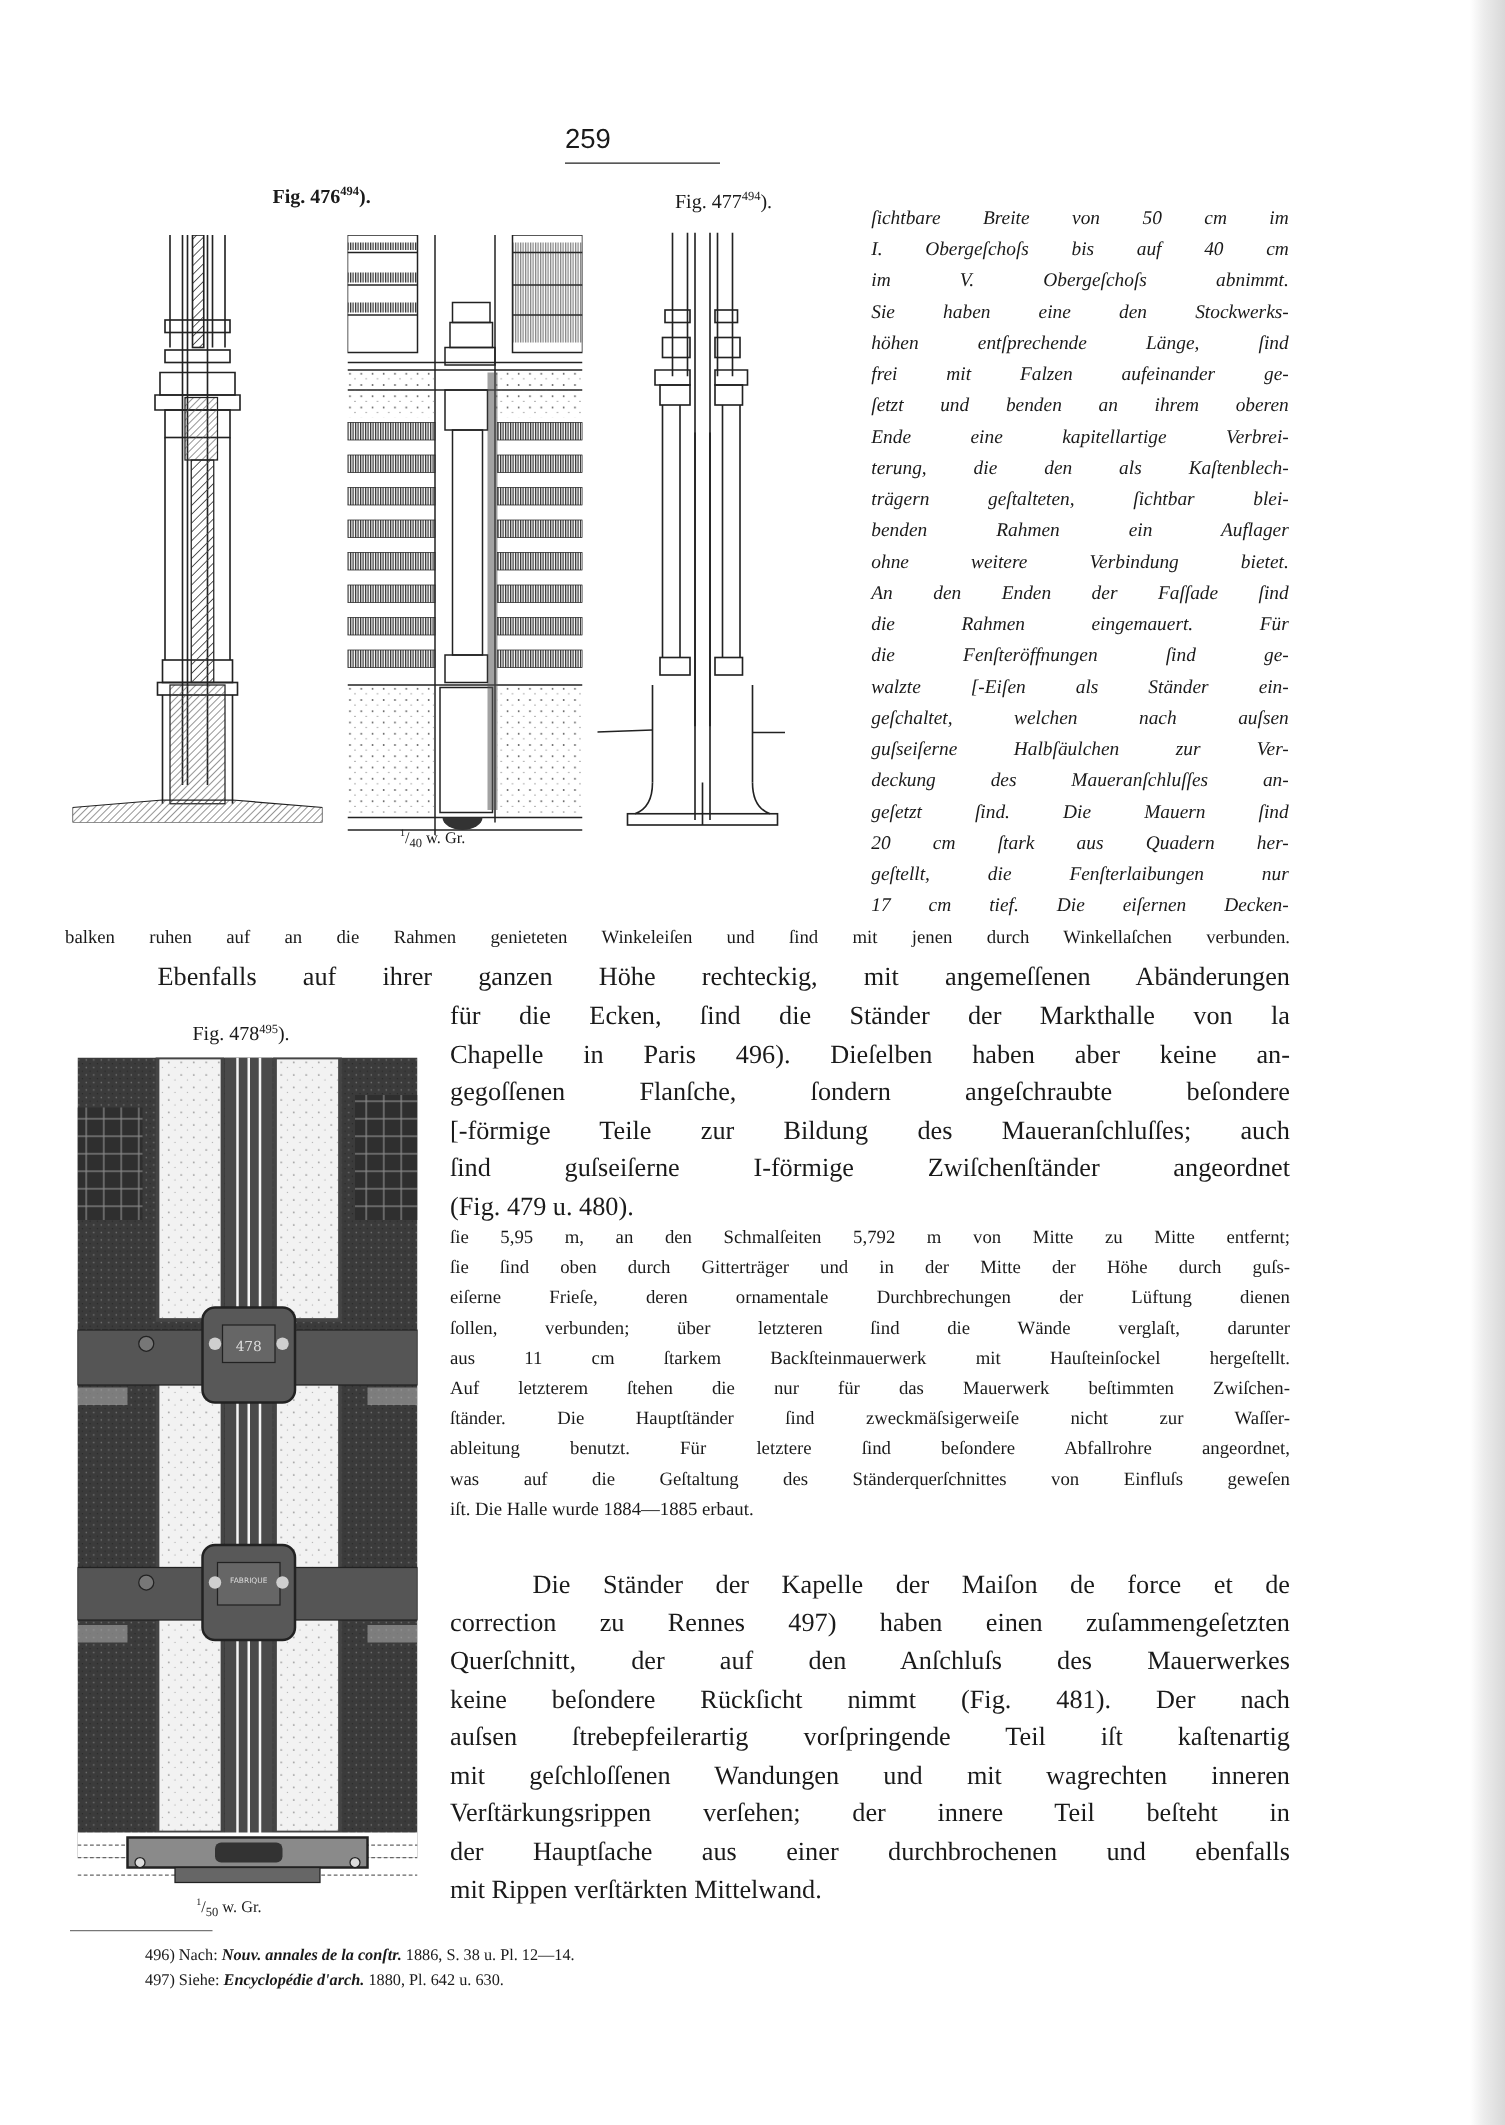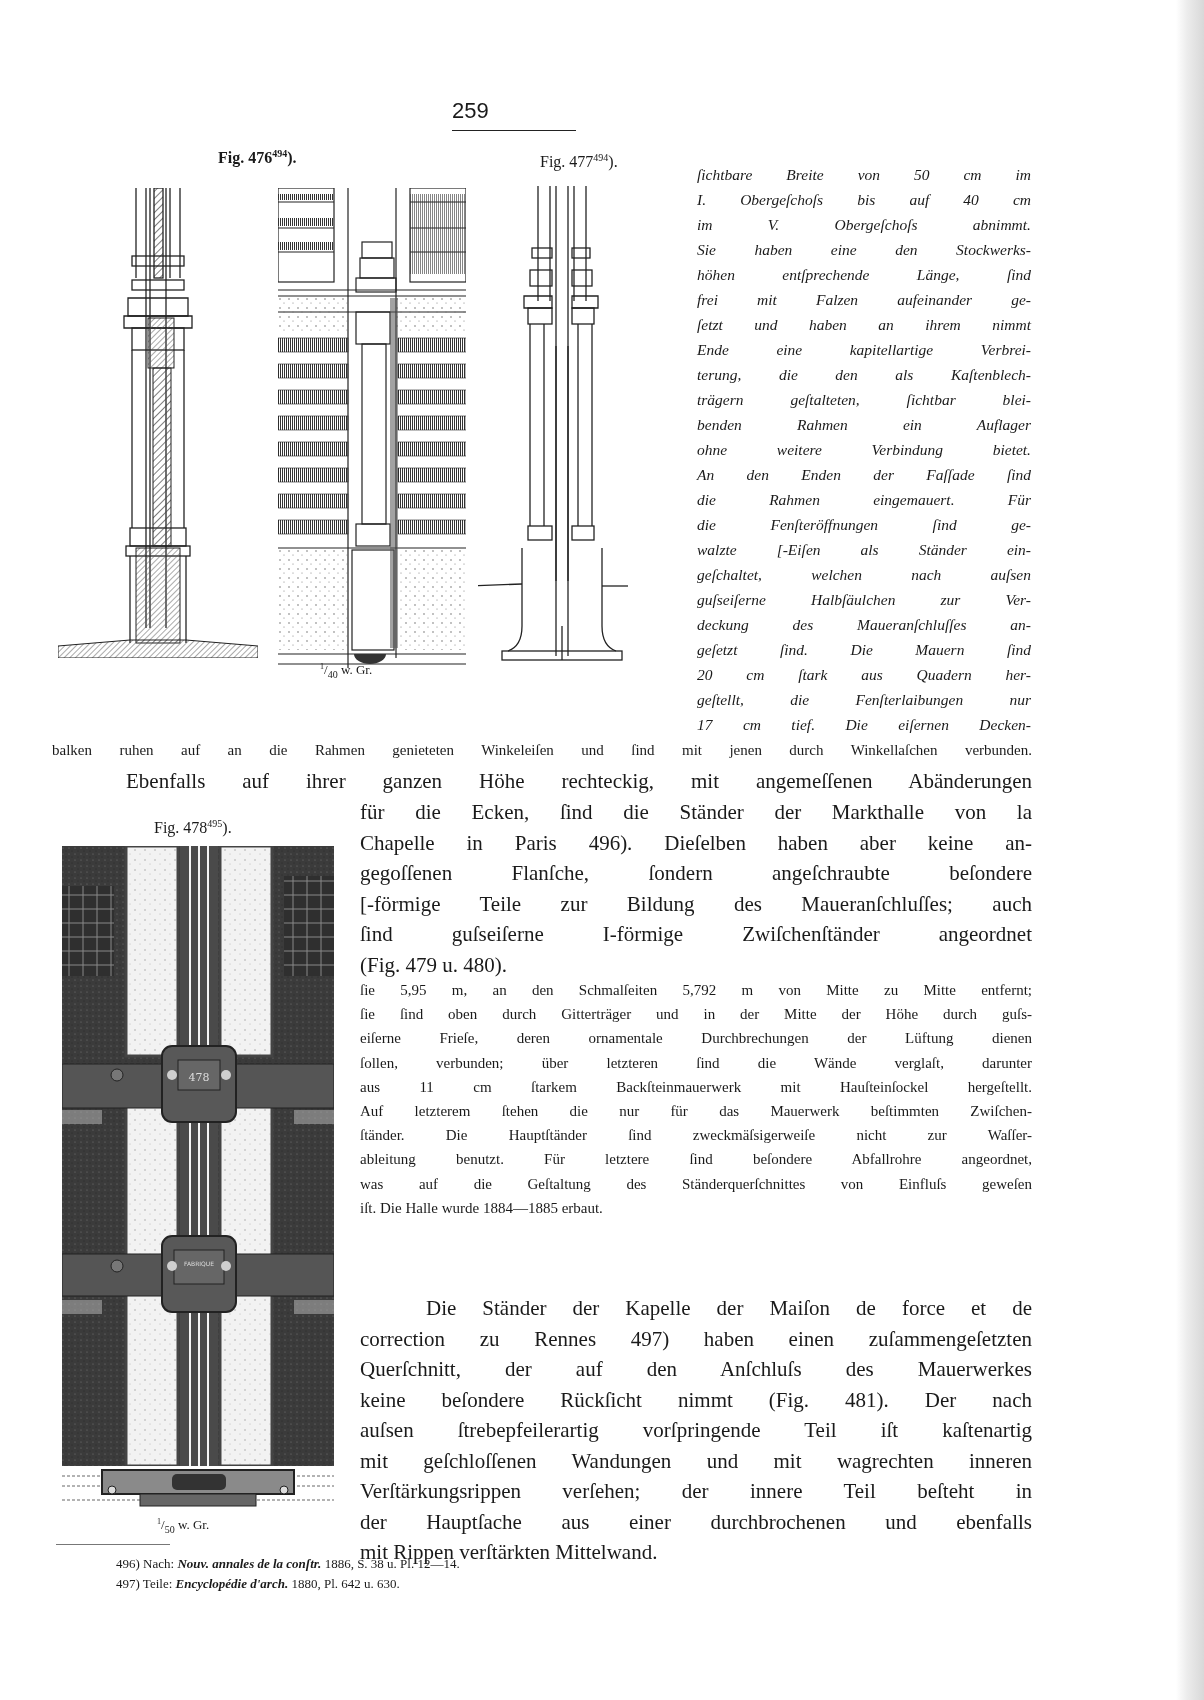--- a/index.html
+++ b/index.html
@@ -186,21 +186,21 @@
   </g>
 </svg>
 
 <div class="abs col" style="left:697px; top:162px; width:334px;">
   <span class="ln">ſichtbare Breite von 50 cm im</span>
   <span class="ln">I. Obergeſchoſs bis auf 40 cm</span>
   <span class="ln">im V. Obergeſchoſs abnimmt.</span>
   <span class="ln">Sie haben eine den Stockwerks-</span>
   <span class="ln">höhen entſprechende Länge, ſind</span>
   <span class="ln">frei mit Falzen aufeinander ge-</span>
-  <span class="ln">ſetzt und haben an ihrem nimmt</span>
+  <span class="ln">ſetzt und benden an ihrem oberen</span>
   <span class="ln">Ende eine kapitellartige Verbrei-</span>
   <span class="ln">terung, die den als Kaſtenblech-</span>
   <span class="ln">trägern geſtalteten, ſichtbar blei-</span>
   <span class="ln">benden Rahmen ein Auflager</span>
   <span class="ln">ohne weitere Verbindung bietet.</span>
   <span class="ln">An den Enden der Faſſade ſind</span>
   <span class="ln">die Rahmen eingemauert. Für</span>
   <span class="ln">die Fenſteröffnungen ſind ge-</span>
   <span class="ln">walzte [-Eiſen als Ständer ein-</span>
   <span class="ln">geſchaltet, welchen nach auſsen</span>
@@ -303,31 +303,31 @@
   <span class="ln">eiſerne Frieſe, deren ornamentale Durchbrechungen der Lüftung dienen</span>
   <span class="ln">ſollen, verbunden; über letzteren ſind die Wände verglaſt, darunter</span>
   <span class="ln">aus 11 cm ſtarkem Backſteinmauerwerk mit Hauſteinſockel hergeſtellt.</span>
   <span class="ln">Auf letzterem ſtehen die nur für das Mauerwerk beſtimmten Zwiſchen-</span>
   <span class="ln">ſtänder. Die Hauptſtänder ſind zweckmäſsigerweiſe nicht zur Waſſer-</span>
   <span class="ln">ableitung benutzt. Für letztere ſind beſondere Abfallrohre angeordnet,</span>
   <span class="ln">was auf die Geſtaltung des Ständerquerſchnittes von Einfluſs geweſen</span>
   <span class="ln last">iſt. Die Halle wurde 1884—1885 erbaut.</span>
 </div>
 
-<div class="abs big" style="left:360px; top:1252px; width:672px;margin-top:41px;">
+<div class="abs big" style="left:360px; top:1252px; width:672px;">
   <span class="ln" style="padding-left:66px; box-sizing:border-box;">Die Ständer der Kapelle der Maiſon de force et de</span>
   <span class="ln">correction zu Rennes 497) haben einen zuſammengeſetzten</span>
   <span class="ln">Querſchnitt, der auf den Anſchluſs des Mauerwerkes</span>
   <span class="ln">keine beſondere Rückſicht nimmt (Fig. 481). Der nach</span>
   <span class="ln">auſsen ſtrebepfeilerartig vorſpringende Teil iſt kaſtenartig</span>
   <span class="ln">mit geſchloſſenen Wandungen und mit wagrechten inneren</span>
   <span class="ln">Verſtärkungsrippen verſehen; der innere Teil beſteht in</span>
   <span class="ln">der Hauptſache aus einer durchbrochenen und ebenfalls</span>
   <span class="ln last">mit Rippen verſtärkten Mittelwand.</span>
 </div>
 
 <div class="abs fn-rule"></div>
 <div class="abs fn" style="left:116px; top:1556px;">
   <span>496)</span> <span>Nach:</span> <i>Nouv. annales de la conſtr.</i> <span>1886, S. 38 u. Pl. 12—14.</span>
 </div>
 <div class="abs fn" style="left:116px; top:1576px;">
-  <span>497)</span> <span>Teile:</span> <i>Encyclopédie d'arch.</i> <span>1880, Pl. 642 u. 630.</span>
+  <span>497)</span> <span>Siehe:</span> <i>Encyclopédie d'arch.</i> <span>1880, Pl. 642 u. 630.</span>
 </div>
 
 </body></html>

